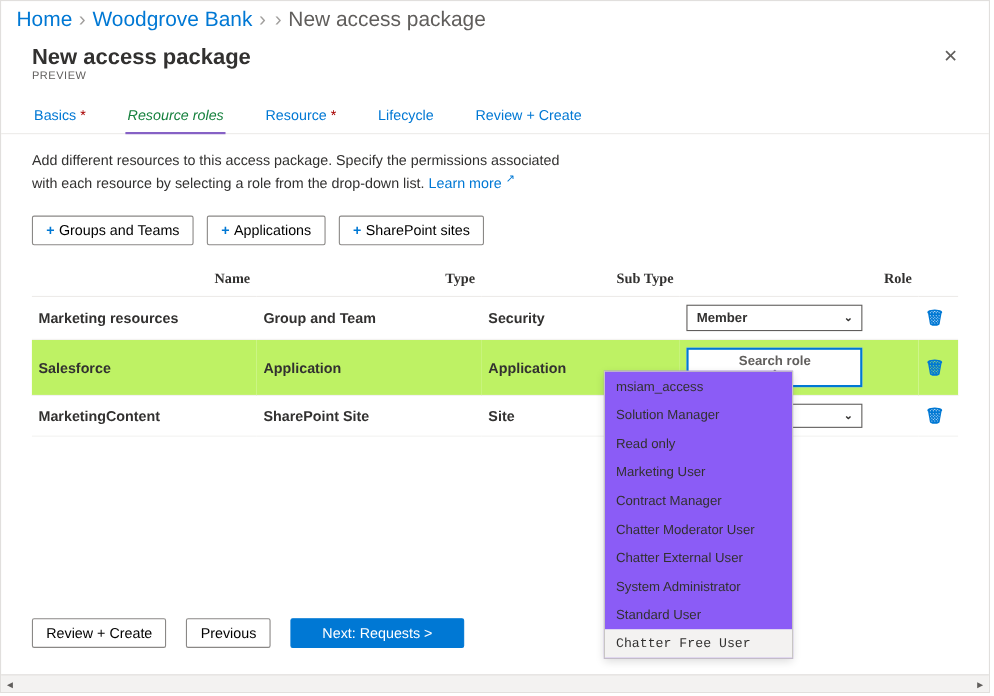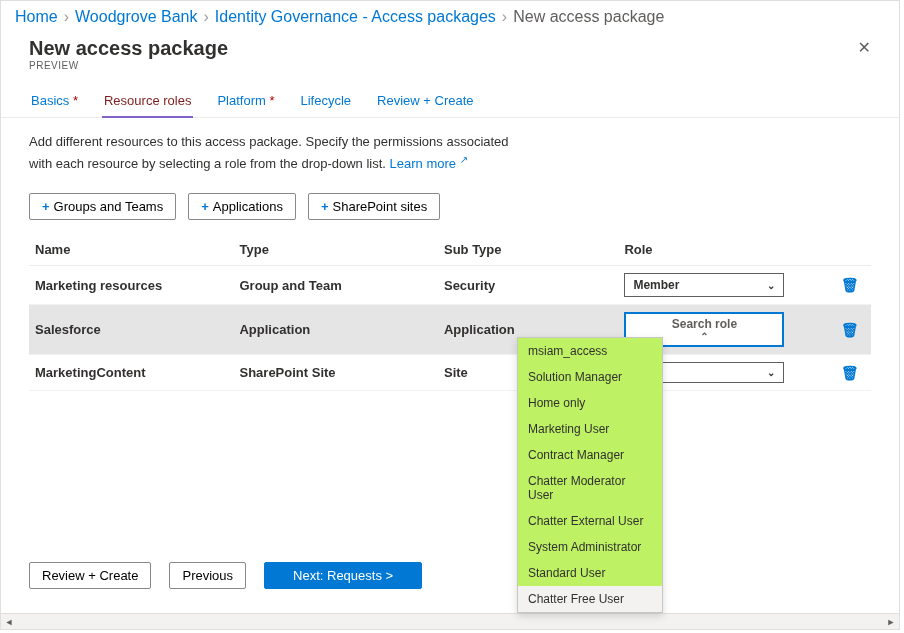--- a/index.html
+++ b/index.html
@@ -16,51 +16,51 @@
     width: 900px;
     height: 630px;
     border: 1px solid #e1dfdd;
     position: relative;
     background: #fff;
   }
   .breadcrumb {
     display: flex;
     align-items: center;
     padding: 7px 14px 4px;
-    font-size: 16px;
+    font-size: 19px;
     color: #605e5c;
     gap: 4px;
     flex-wrap: wrap;
   }
   .breadcrumb a { color: #0078d4; text-decoration: none; cursor: pointer; }
   .breadcrumb .sep { color: #a19f9d; padding: 0 2px;}
   .breadcrumb .current { color: #605e5c; }
   .header {
     display: flex;
     align-items: flex-start;
     justify-content: space-between;
     padding: 6px 20px 0 28px;
   }
   .title { font-size: 20px; font-weight: 600; line-height: 1.2; }
   .preview-tag { font-size: 10px; color: #605e5c; letter-spacing: 0.5px; }
   .close-btn { font-size: 16px; color: #605e5c; cursor: pointer; padding: 4px 8px; line-height:1; }
   .tabs {
     display: flex;
-    gap: 22px;
+    gap: 34px;
     padding: 22px 28px 0;
     border-bottom: 1px solid #edebe9;
   }
   .tab {
     padding: 0 2px 8px;
     color: #0078d4;
     cursor: pointer;
     font-size: 13px;
     position: relative;
   }
-  .tab.active { color: #7f1d1d; border-bottom: 2px solid #8661c5; margin-bottom:-1px;}
+  .tab.active { color: #15803d; border-bottom: 2px solid #8661c5; margin-bottom:-1px;font-style:italic;}
   .tab .req { color: #a80000; }
   .desc {
     padding: 14px 28px 0;
     max-width: 560px;
     line-height: 1.5;
     color: #323130;
   }
   .desc a { color: #0078d4; text-decoration: none; }
   .ext { font-size: 10px; vertical-align: super;}
   .btnrow { display: flex; gap: 12px; padding: 20px 28px 10px;}
@@ -71,34 +71,35 @@
     font-size: 13px;
     border-radius: 2px;
     cursor: pointer;
     display: inline-flex;
     align-items: center;
     gap: 4px;
   }
   .btn .plus { color: #0078d4; font-weight: 600;}
   .table { width: calc(100% - 56px); margin: 4px 28px 0; border-collapse: collapse; }
   .table th {
-    text-align: left;
+    text-align: right;
     font-weight: 600;
     padding: 8px 6px;
     font-size: 13px;
     border-bottom: 1px solid #edebe9;
+    font-family: Liberation Serif, serif;
   }
   .table td {
     padding: 7px 6px;
     font-size: 13px;
     border-bottom: 1px solid #f3f2f1;
     vertical-align: middle;
     font-weight: bold;
   }
-  .table tr.sel td { background: #e5e5e5; }
+  .table tr.sel td { background: #bef264; }
   .role-select {
     width: 160px;
     border: 1px solid #605e5c;
     padding: 4px 8px;
     font-size: 12px;
     display: flex;
     justify-content: space-between;
     align-items: center;
     cursor: pointer;
     background: #fff;
@@ -107,34 +108,34 @@
   .role-select.open {
     border: 2px solid #0078d4;
     padding: 3px 7px;
     color: #605e5c;
     flex-direction: column;
   }
   .chev { font-size: 10px; }
   .trash { color: #0078d4; cursor: pointer; font-size: 14px; }
   .dropdown {
     position: absolute;
-    left: 516px;
+    left: 548px;
     top: 336px;
-    width: 146px;
+    width: 172px;
     border: 1px solid #c8c6c4;
-    background: #bef264;
+    background: #8b5cf6;
     box-shadow: 0 3px 8px rgba(0,0,0,0.15);
     z-index: 10;
   }
   .dropdown .opt {
     padding: 6px 10px;
     font-size: 12px;
     cursor: pointer;
   }
-  .dropdown .opt.hover { background: #f3f2f1; }
+  .dropdown .opt.hover { background: #f3f2f1; font-family: Liberation Mono, monospace; }
   .footer {
     position: absolute;
     left: 28px;
     bottom: 40px;
     display: flex;
     gap: 18px;
   }
   .btn.primary {
     background: #0078d4;
     color: #fff;
@@ -162,42 +163,41 @@
 </head>
 <body>
 
 <div class="page">
 
   <div class="breadcrumb">
     <a>Home</a>
     <span class="sep">›</span>
     <a>Woodgrove Bank</a>
     <span class="sep">›</span>
-    <a>Identity Governance - Access packages</a>
     <span class="sep">›</span>
     <span class="current">New access package</span>
   </div>
 
   <div class="header">
     <div>
       <div class="title">New access package</div>
       <div class="preview-tag">PREVIEW</div>
     </div>
     <div class="close-btn">✕</div>
   </div>
 
   <div class="tabs">
     <div class="tab">
       <span>Basics</span><span class="req"> *</span>
     </div>
     <div class="tab active">
       <span>Resource roles</span>
     </div>
     <div class="tab">
-      <span>Platform</span><span class="req"> *</span>
+      <span>Resource</span><span class="req"> *</span>
     </div>
     <div class="tab">
       <span>Lifecycle</span>
     </div>
     <div class="tab">
       <span>Review + Create</span>
     </div>
   </div>
 
   <div class="desc">
@@ -266,21 +266,21 @@
           </div>
         </td>
         <td><span class="trash">🗑</span></td>
       </tr>
     </tbody>
   </table>
 
   <div class="dropdown">
     <div class="opt">msiam_access</div>
     <div class="opt">Solution Manager</div>
-    <div class="opt">Home only</div>
+    <div class="opt">Read only</div>
     <div class="opt">Marketing User</div>
     <div class="opt">Contract Manager</div>
     <div class="opt">Chatter Moderator User</div>
     <div class="opt">Chatter External User</div>
     <div class="opt">System Administrator</div>
     <div class="opt">Standard User</div>
     <div class="opt hover">Chatter Free User</div>
   </div>
 
   <div class="footer">

